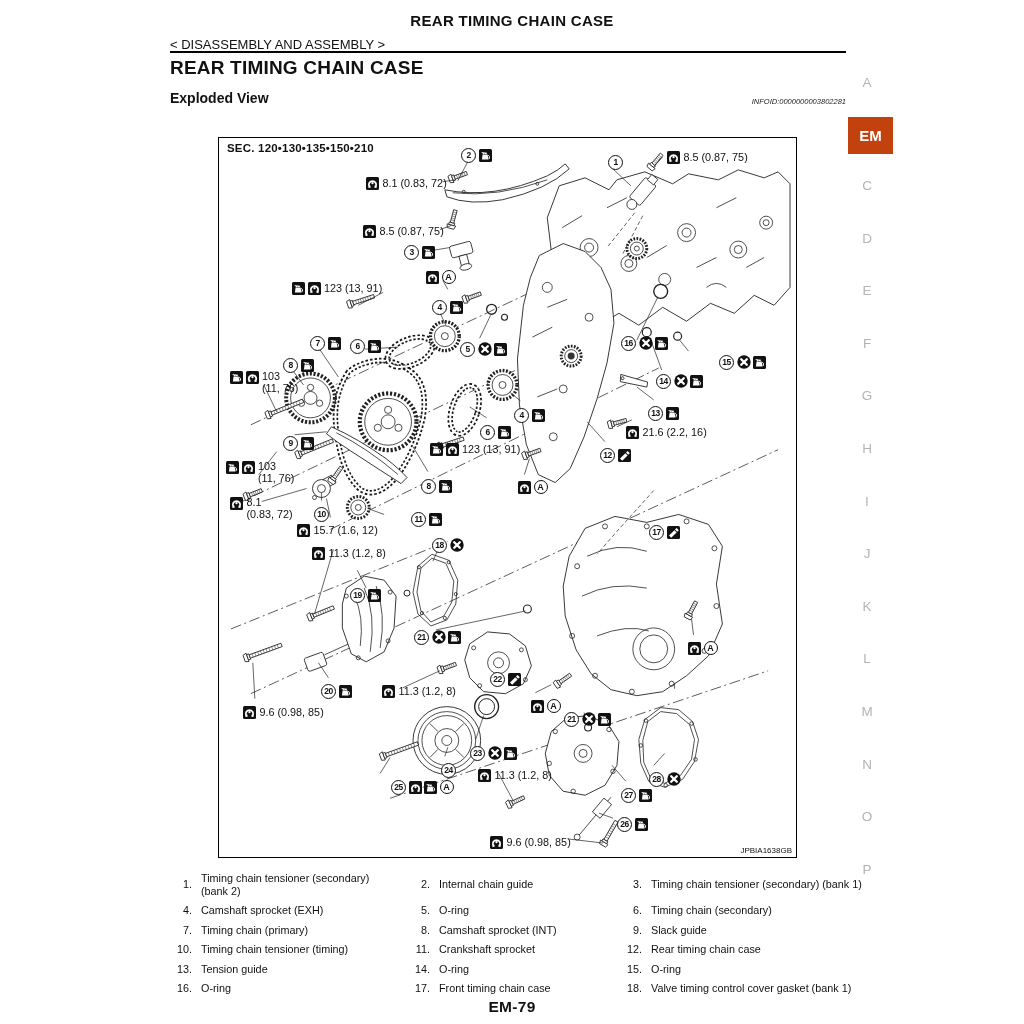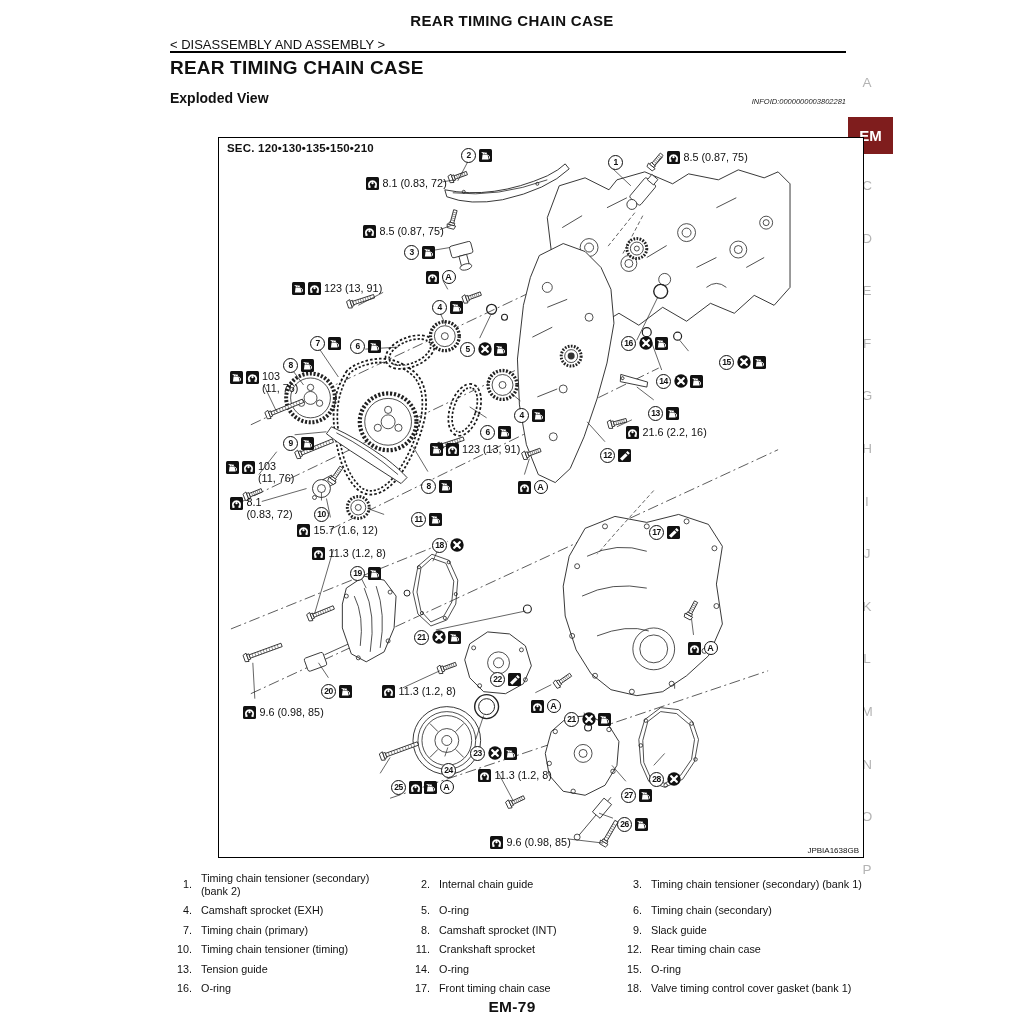--- a/index.html
+++ b/index.html
@@ -7,23 +7,23 @@
         font-family:"Liberation Sans",sans-serif;color:#111;}
   .running-title{position:absolute;top:12px;left:0;width:1024px;text-align:center;
         font-size:15px;font-weight:bold;letter-spacing:.3px;}
   .breadcrumb{position:absolute;top:37px;left:170px;font-size:13px;}
   .rule{position:absolute;top:51px;left:170px;width:676px;border-top:2.5px solid #000;}
   .h1{position:absolute;top:57px;left:170px;font-size:19px;font-weight:bold;letter-spacing:.2px;}
   .h2{position:absolute;top:90px;left:170px;font-size:14px;font-weight:bold;}
   .infoid{position:absolute;top:97px;left:545px;width:301px;text-align:right;
         font-size:7.5px;font-style:italic;color:#222;}
   .sb-letter{position:absolute;left:851px;width:32px;text-align:center;color:#b4b4b4;font-size:13.5px;}
-  .em-tab{position:absolute;left:848px;top:117px;width:45px;height:37px;background:#7f1d1d;color:#fff;
+  .em-tab{position:absolute;left:848px;top:117px;width:45px;height:37px;background:#c2410c;color:#fff;
         display:flex;align-items:center;justify-content:center;font-size:15px;font-weight:bold;}
-  #diagram{position:absolute;left:218px;top:137px;width:646px;height:721px;
+  #diagram{position:absolute;left:218px;top:137px;width:579px;height:721px;
         border:1.5px solid #000;box-sizing:border-box;background:#fff;}
   .sec-label{position:absolute;left:8px;top:4px;font-size:11.5px;font-weight:bold;letter-spacing:.2px;z-index:5;}
   .fig-id{position:absolute;right:4px;bottom:2px;font-size:8px;z-index:5;}
   #art{position:absolute;left:0;top:0;}
   
   .ln{fill:none;stroke:#222;stroke-width:.8;}
   .fw{fill:#fff;stroke:#222;stroke-width:.9;}
   .ax{fill:none;stroke:#333;stroke-width:.8;stroke-dasharray:11 3.5 2 3.5;}
   .ld{fill:none;stroke:#222;stroke-width:.7;}
   .ldd{fill:none;stroke:#222;stroke-width:.7;stroke-dasharray:4 2.5;}
@@ -755,21 +755,21 @@
             <svg viewBox="0 0 13 13" width="13" height="13">
               <rect width="13" height="13" rx="1.5" fill="#111"></rect>
               <path d="M3.1,9.2 A3.7,3.7 0 1 1 9.9,9.2" fill="none" stroke="#fff" stroke-width="1.8"></path>
               <circle cx="6.5" cy="6.1" r="1.2" fill="#fff"></circle>
               <rect x="2.4" y="8.6" width="2.1" height="2.3" fill="#fff"></rect>
               <rect x="8.5" y="8.6" width="2.1" height="2.3" fill="#fff"></rect>
             </svg>
           </span>
           <span class="co-txt">11.3 (1.2, 8)</span>
         </div>
-        <div class="co" style="left: 131px; top: 427px; text-align: right;">
+        <div class="co" style="left: 131px; top: 449px; text-align: right;">
           <span class="co-num">19</span>
           <span class="co-ic">
             <svg viewBox="0 0 13 13" width="13" height="13">
               <rect width="13" height="13" rx="1.5" fill="#111"></rect>
               <path d="M3.6,5.6 L8.6,5.6 L9.6,10.4 L2.9,10.4 Z" fill="#fff"></path>
               <path d="M4.8,5.4 L2.1,3 L5.8,3.6 Z" fill="#fff"></path>
               <rect x="5.4" y="3.6" width="2.4" height="1.4" fill="#fff"></rect>
               <path d="M9,6.3 Q11.2,6.8 10.5,9.4 L9.7,9.2" fill="none" stroke="#fff" stroke-width="0.9"></path>
             </svg>
           </span>

